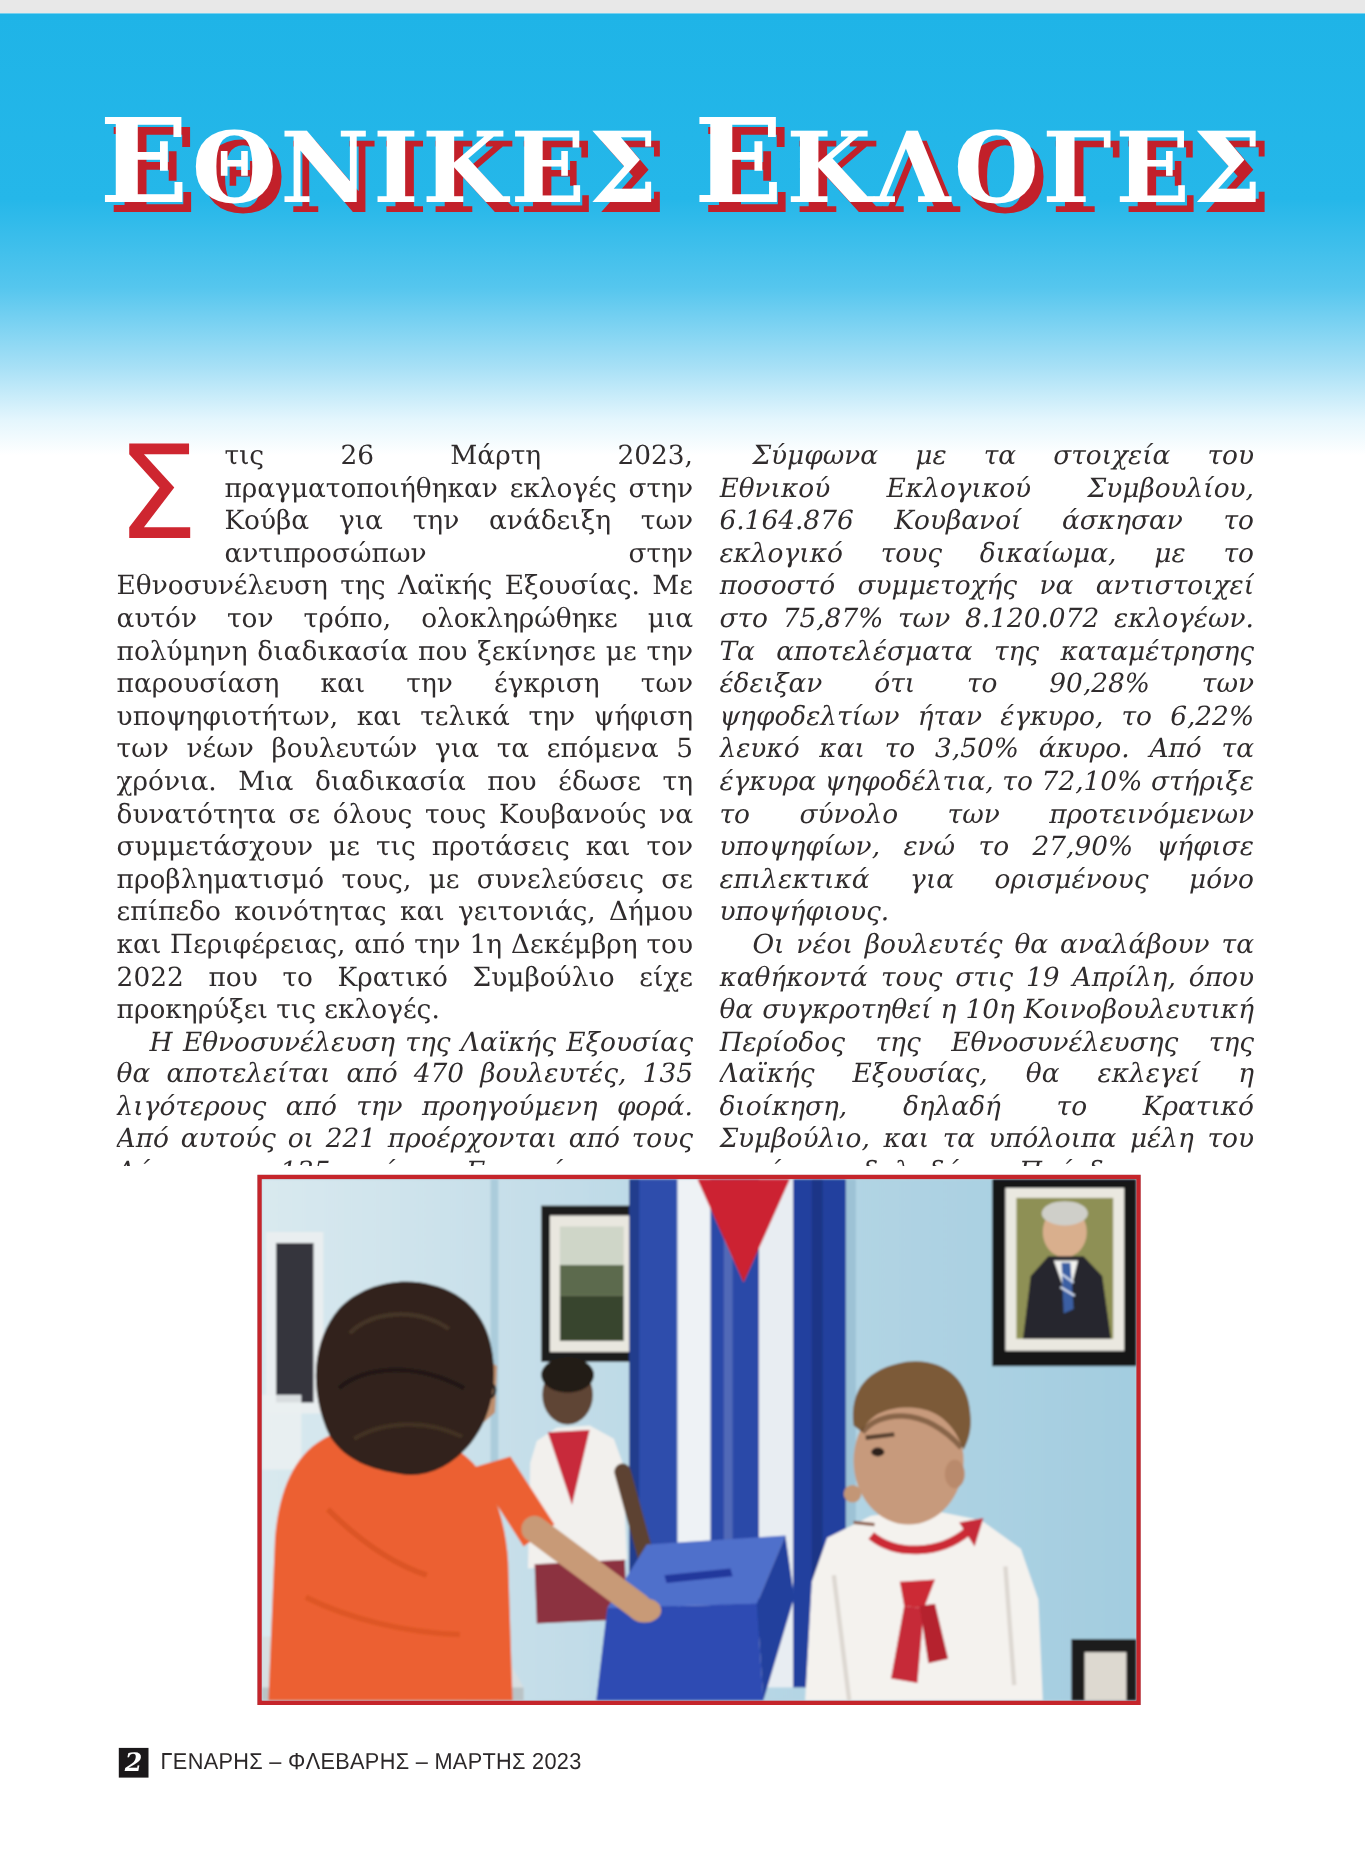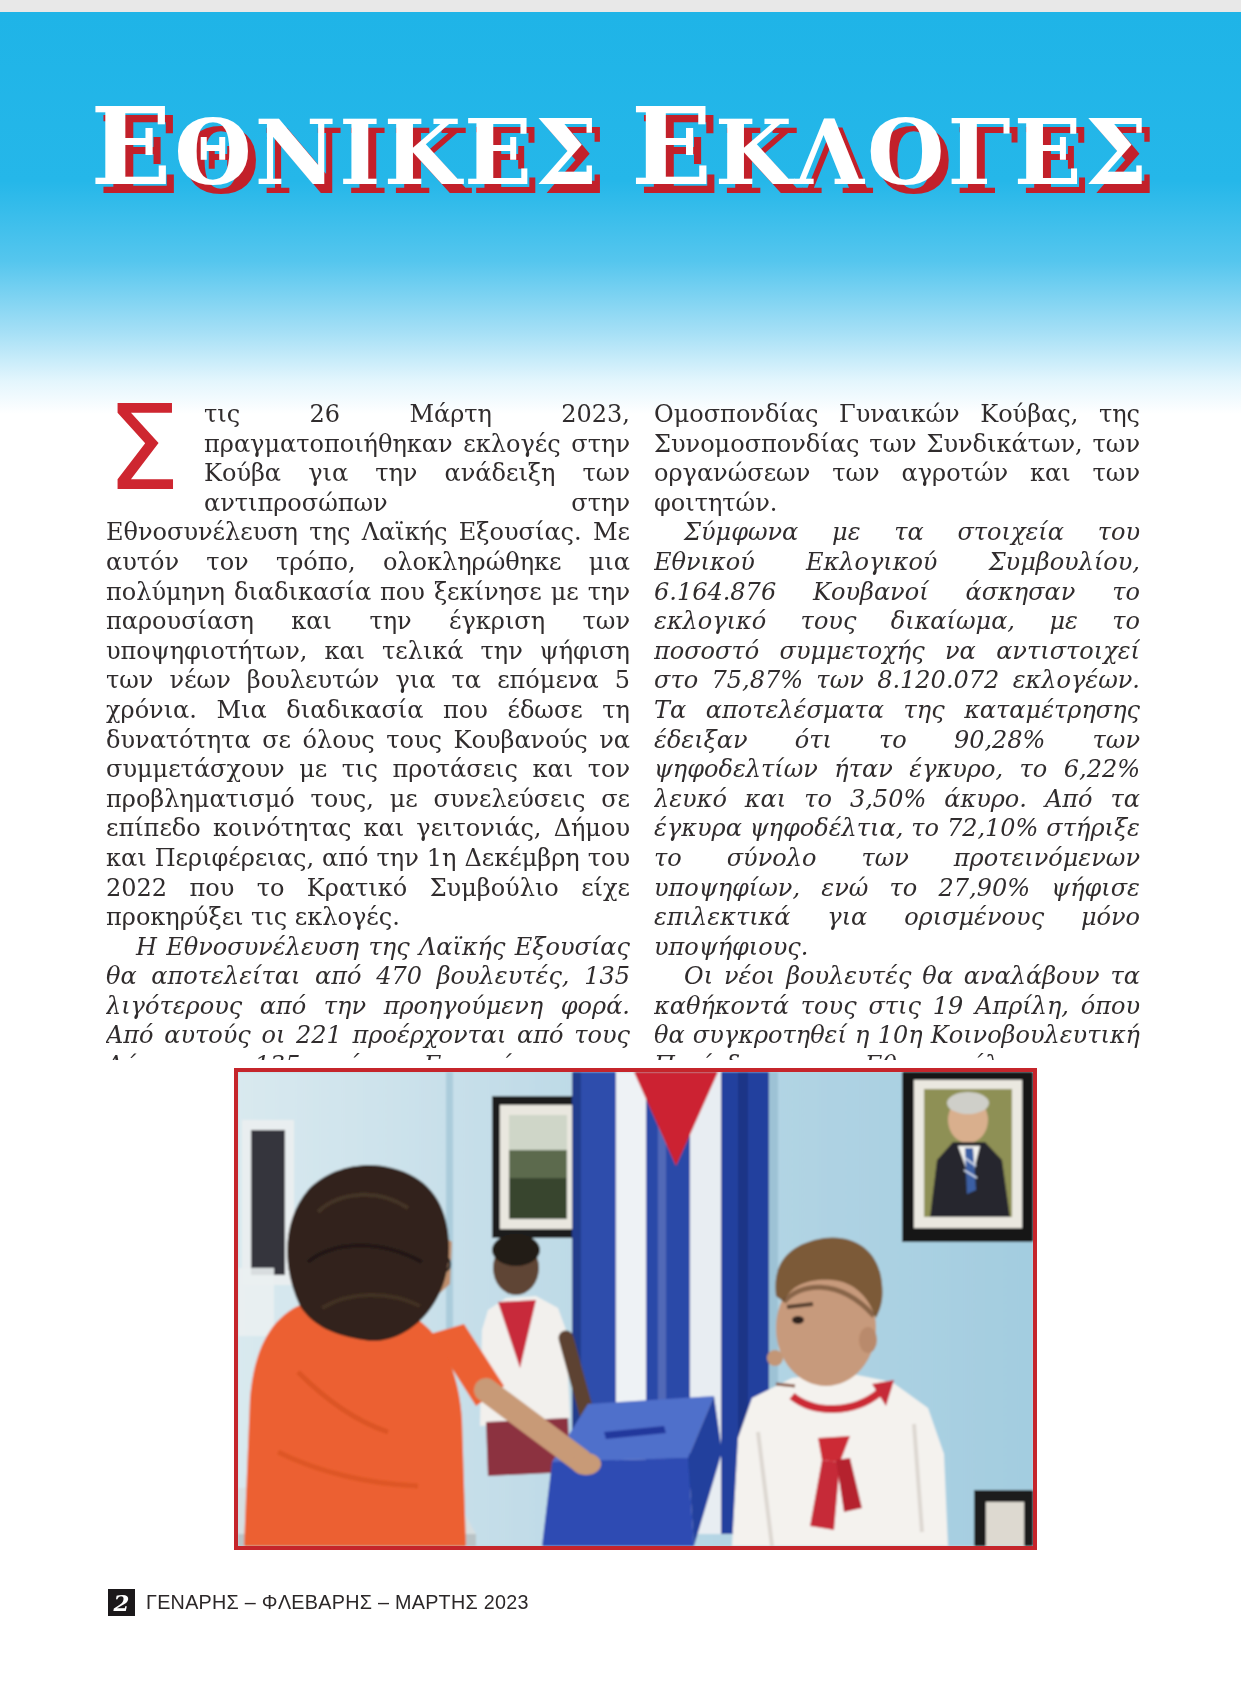--- a/index.html
+++ b/index.html
@@ -77,23 +77,20 @@
   <div class="col col-left">
     <div class="para">
       <span class="dropcap">Σ</span><span>τις 26 Μάρτη 2023, πραγματοποιήθηκαν εκλογές στην Κούβα για την ανάδειξη των αντιπροσώπων στην Εθνοσυνέλευση της Λαϊκής Εξουσίας. Με αυτόν τον τρόπο, ολοκληρώθηκε μια πολύμηνη διαδικασία που ξεκίνησε με την παρουσίαση και την έγκριση των υποψηφιοτήτων, και τελικά την ψήφιση των νέων βουλευτών για τα επόμενα 5 χρόνια. Μια διαδικασία που έδωσε τη δυνατότητα σε όλους τους Κουβανούς να συμμετάσχουν με τις προτάσεις και τον προβληματισμό τους, με συνελεύσεις σε επίπεδο κοινότητας και γειτονιάς, Δήμου και Περιφέρειας, από την 1η Δεκέμβρη του 2022 που το Κρατικό Συμβούλιο είχε προκηρύξει τις εκλογές.</span>
     </div>
     <div class="para indent">
       <span>Η Εθνοσυνέλευση της Λαϊκής Εξουσίας θα αποτελείται από 470 βουλευτές, 135 λιγότερους από την προηγούμενη φορά. Από αυτούς οι 221 προέρχονται από τους Δήμους, οι 135 από τις Επαρχίες και οι 114 από το πανεθνικό επίπεδο, είναι προτάσεις των μαζικών οργανώσεων (των Επιτροπών Υπεράσπισης της Επανάστασης, της</span>
     </div>
   </div>
 
   <div class="col col-right">
-    <div class="para">
-      <span>Ομοσπονδίας Γυναικών Κούβας, της Συνομοσπονδίας των Συνδικάτων, των οργανώσεων των αγροτών και των φοιτητών.</span>
-    </div>
     <div class="para indent">
       <span>Σύμφωνα με τα στοιχεία του Εθνικού Εκλογικού Συμβουλίου, 6.164.876 Κουβανοί άσκησαν το εκλογικό τους δικαίωμα, με το ποσοστό συμμετοχής να αντιστοιχεί στο 75,87% των 8.120.072 εκλογέων. Τα αποτελέσματα της καταμέτρησης έδειξαν ότι το 90,28% των ψηφοδελτίων ήταν έγκυρο, το 6,22% λευκό και το 3,50% άκυρο. Από τα έγκυρα ψηφοδέλτια, το 72,10% στήριξε το σύνολο των προτεινόμενων υποψηφίων, ενώ το 27,90% ψήφισε επιλεκτικά για ορισμένους μόνο υποψήφιους.</span>
     </div>
     <div class="para indent">
       <span>Οι νέοι βουλευτές θα αναλάβουν τα καθήκοντά τους στις 19 Απρίλη, όπου θα συγκροτηθεί η 10η Κοινοβουλευτική Περίοδος της Εθνοσυνέλευσης της Λαϊκής Εξουσίας, θα εκλεγεί η διοίκηση, δηλαδή το Κρατικό Συμβούλιο, και τα υπόλοιπα μέλη του οργάνου, δηλαδή ο Πρόεδρος και ο Αντιπρόεδρος της Δημοκρατίας.</span>
     </div>
   </div>
 
   <figure class="photo" style="margin:0;">
     <svg viewBox="0 0 795 474" preserveAspectRatio="none">

